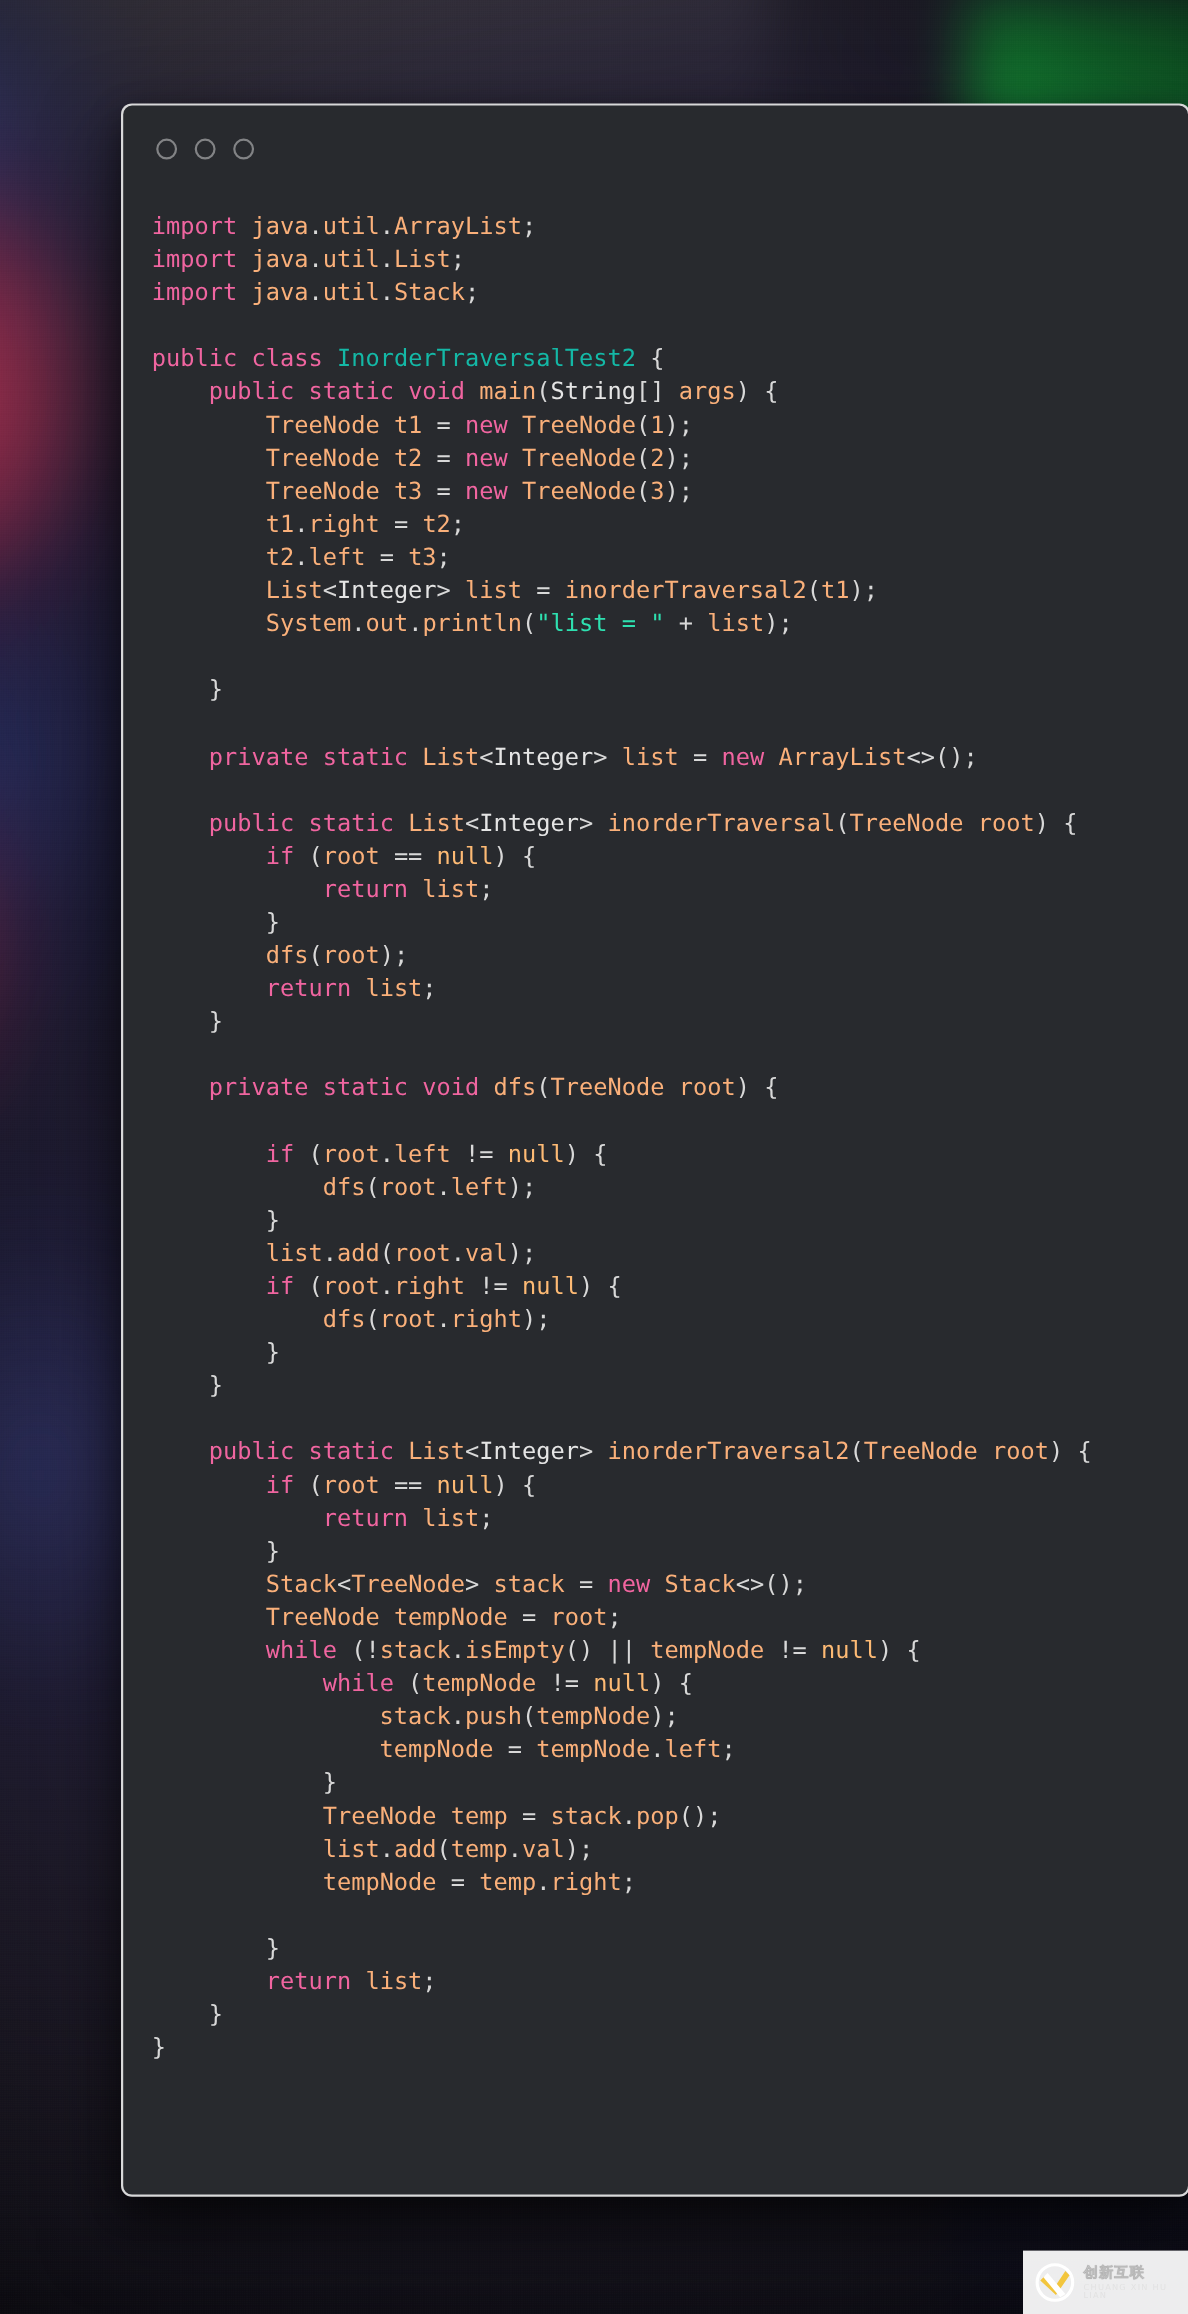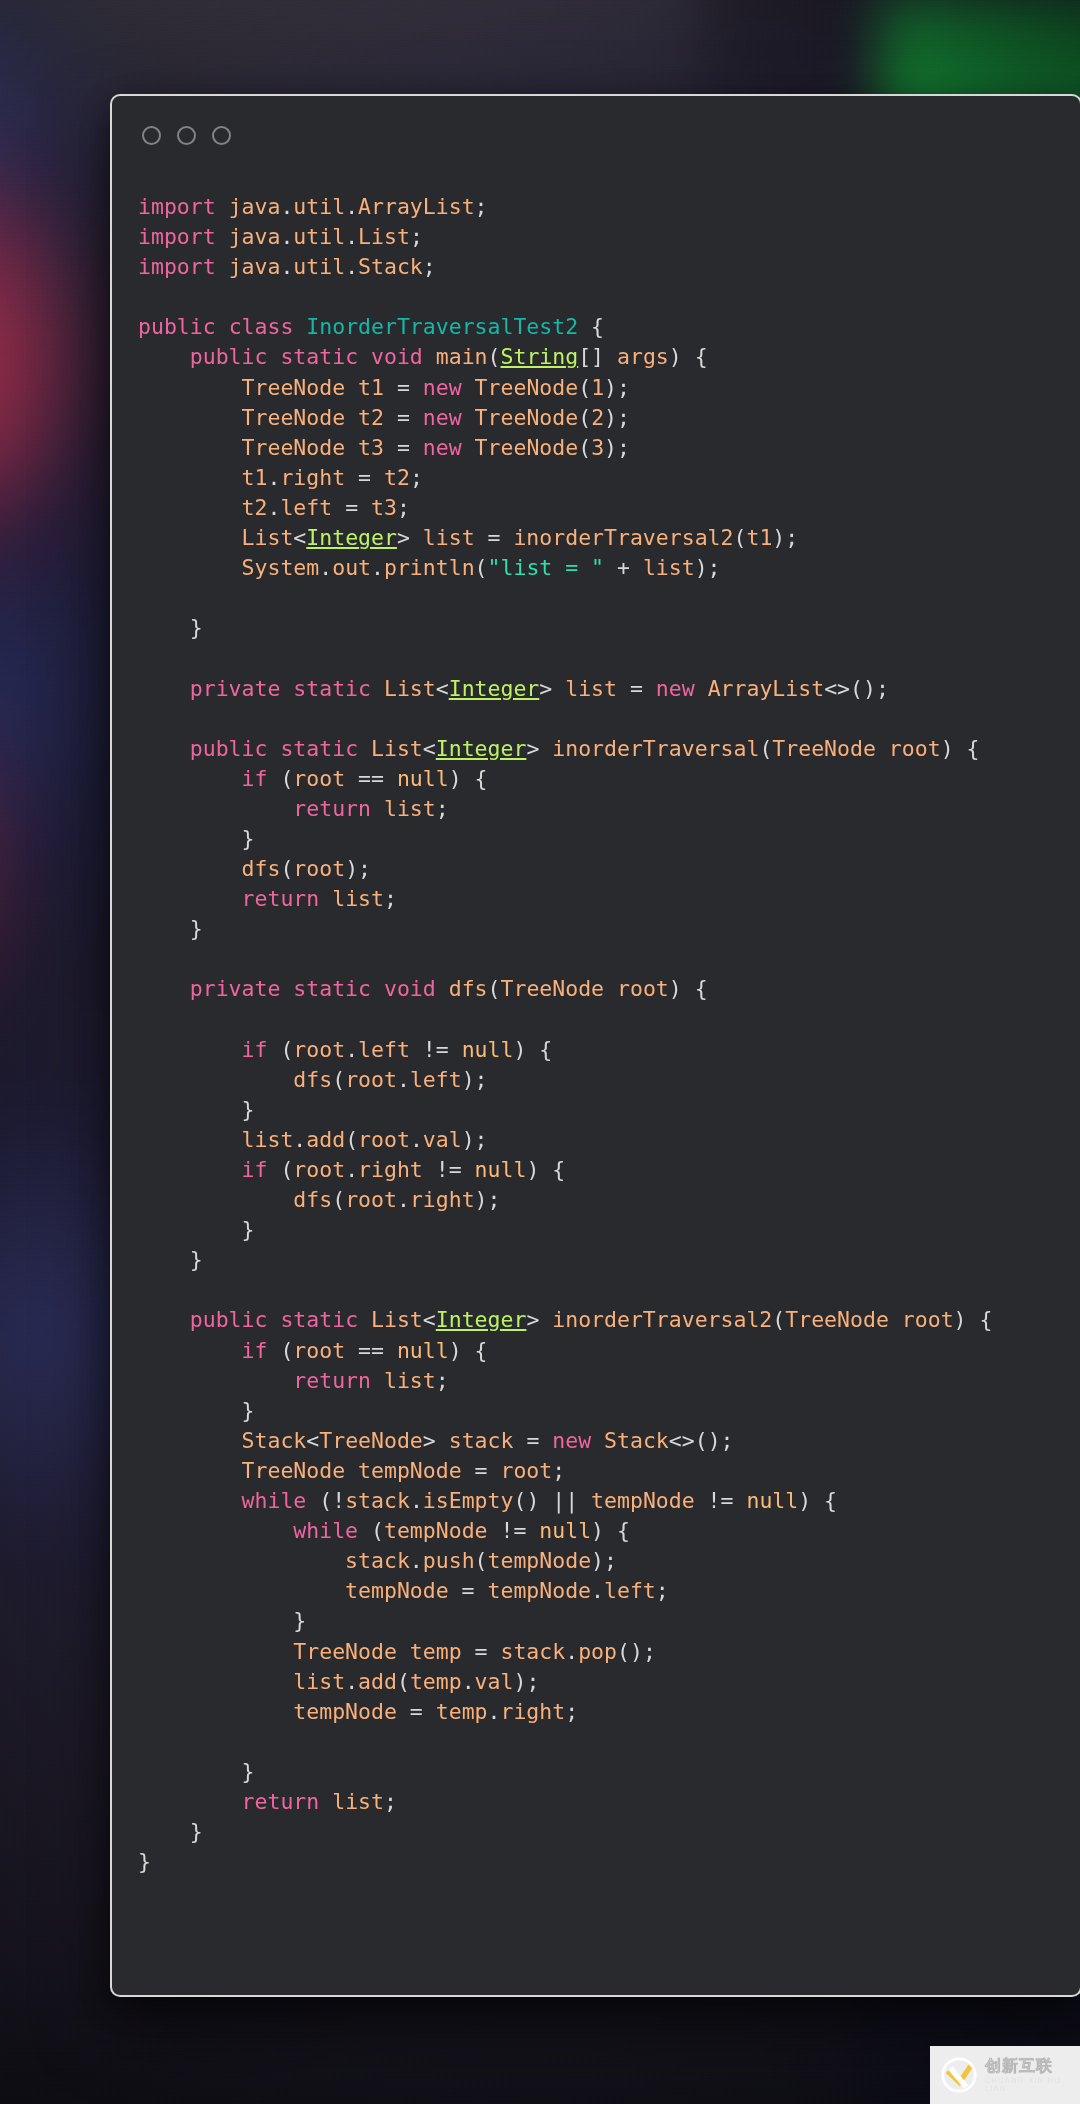--- a/index.html
+++ b/index.html
@@ -145,21 +145,21 @@
     word-break: break-word;
     color: #e6e6e6;
     letter-spacing: 0px;
   }
   .ln { display: block; min-height: 30.1px; }
 
   
   .kw   { color: #f065a0; }       
   .typ  { color: #fab07a; }       
   .cls  { color: #14b8a6; }       
-  .gen  { color: #bef264; text-decoration: underline; }       
+  .gen  { color: #e5e5e5; }       
   .nul  { color: #fdba74; }       
   .str  { color: #2ee0b0; }       
   .pun  { color: #d8d8d8; }       
 
   
   #watermark {
     position: absolute;
     right: 0px;
     bottom: 0px;
     width: 150px;
@@ -168,21 +168,21 @@
     display: flex;
     align-items: center;
     gap: 7px;
     padding: 0 8px 0 10px;
     z-index: 5;
   }
   #wm-logo { width: 38px; height: 38px; flex: 0 0 38px; }
   #wm-text { display: flex; flex-direction: column; line-height: 1; }
   #wm-cn {
     font-family: "DejaVu Sans", "Liberation Sans", sans-serif;
-    font-size: 16px; font-weight: 700; color: #ffffff;
+    font-size: 13px; font-weight: 700; color: #ffffff;
     letter-spacing: 1px;
     text-shadow: 0 0 1px rgba(0,0,0,0.25);
     -webkit-text-stroke: 0.4px rgba(120,120,120,0.5);
   }
   #wm-py {
     font-family: "DejaVu Sans", "Liberation Sans", sans-serif;
     font-size: 7.5px; color: #e2e2e2; letter-spacing: 1.1px;
     margin-top: 3px;
   }
 </style>

